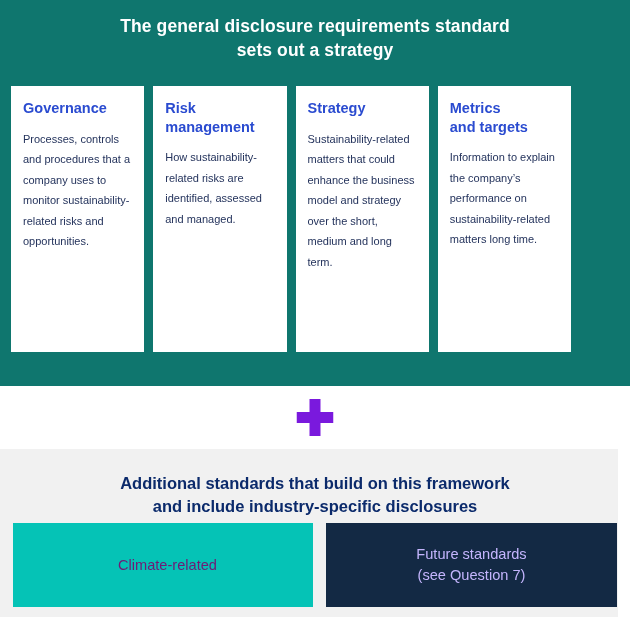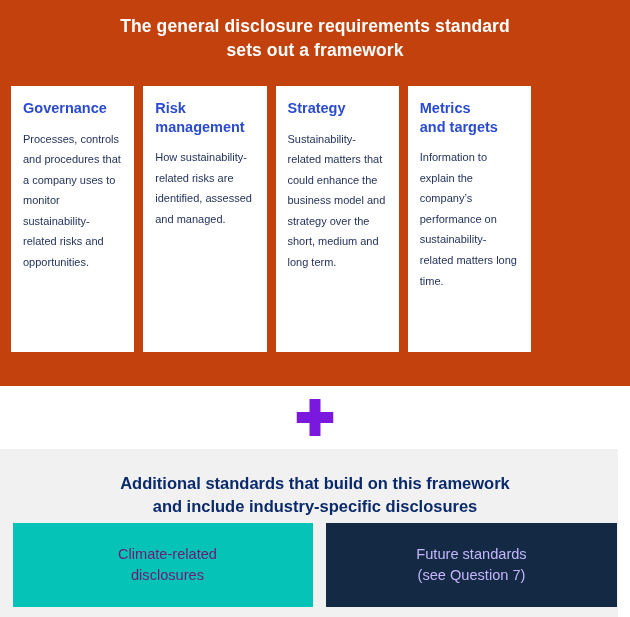--- a/index.html
+++ b/index.html
@@ -20,21 +20,21 @@
     background: #ffffff;
   }
 
   
   .top-panel {
     position: absolute;
     left: 0;
     top: 0;
     width: 630px;
     height: 386px;
-    background: #c2410c;
+    background: #0f766e;
     box-sizing: border-box;
   }
   .top-title {
     position: absolute;
     left: 0;
     top: 14px;
     width: 630px;
     text-align: center;
     color: #ffffff;
     font-size: 17.5px;
@@ -44,21 +44,21 @@
   }
   .top-title .line {
     display: block;
   }
 
   
   .cards-row {
     position: absolute;
     left: 11px;
     top: 86px;
-    width: 520px;
+    width: 560px;
     height: 266px;
     display: flex;
     gap: 9px;
   }
   .card {
     flex: 1 1 0;
     background: #ffffff;
     box-sizing: border-box;
     padding: 13px 12px 10px 12px;
     overflow: hidden;
@@ -155,21 +155,21 @@
 </style>
 </head>
 <body>
 
 <div id="diagram">
 
   <div class="top-panel">
 
     <div class="top-title">
       <span class="line">The general disclosure requirements standard</span>
-      <span class="line">sets out a framework</span>
+      <span class="line">sets out a strategy</span>
     </div>
 
     <div class="cards-row">
 
       <div class="card">
         <div class="card-title">Governance</div>
         <div class="card-body">Processes, controls and procedures that a company uses to monitor sustainability-related risks and opportunities.</div>
       </div>
 
       <div class="card">
@@ -203,21 +203,20 @@
     <div class="bottom-title">
       <span class="line">Additional standards that build on this framework</span>
       <span class="line">and include industry-specific disclosures</span>
     </div>
 
     <div class="bottom-boxes">
 
       <div class="bottom-box climate">
         <span>
           <span class="line">Climate-related</span>
-          <span class="line">disclosures</span>
         </span>
       </div>
 
       <div class="bottom-box future">
         <span>
           <span class="line">Future  standards</span>
           <span class="line">(see Question 7)</span>
         </span>
       </div>
 

